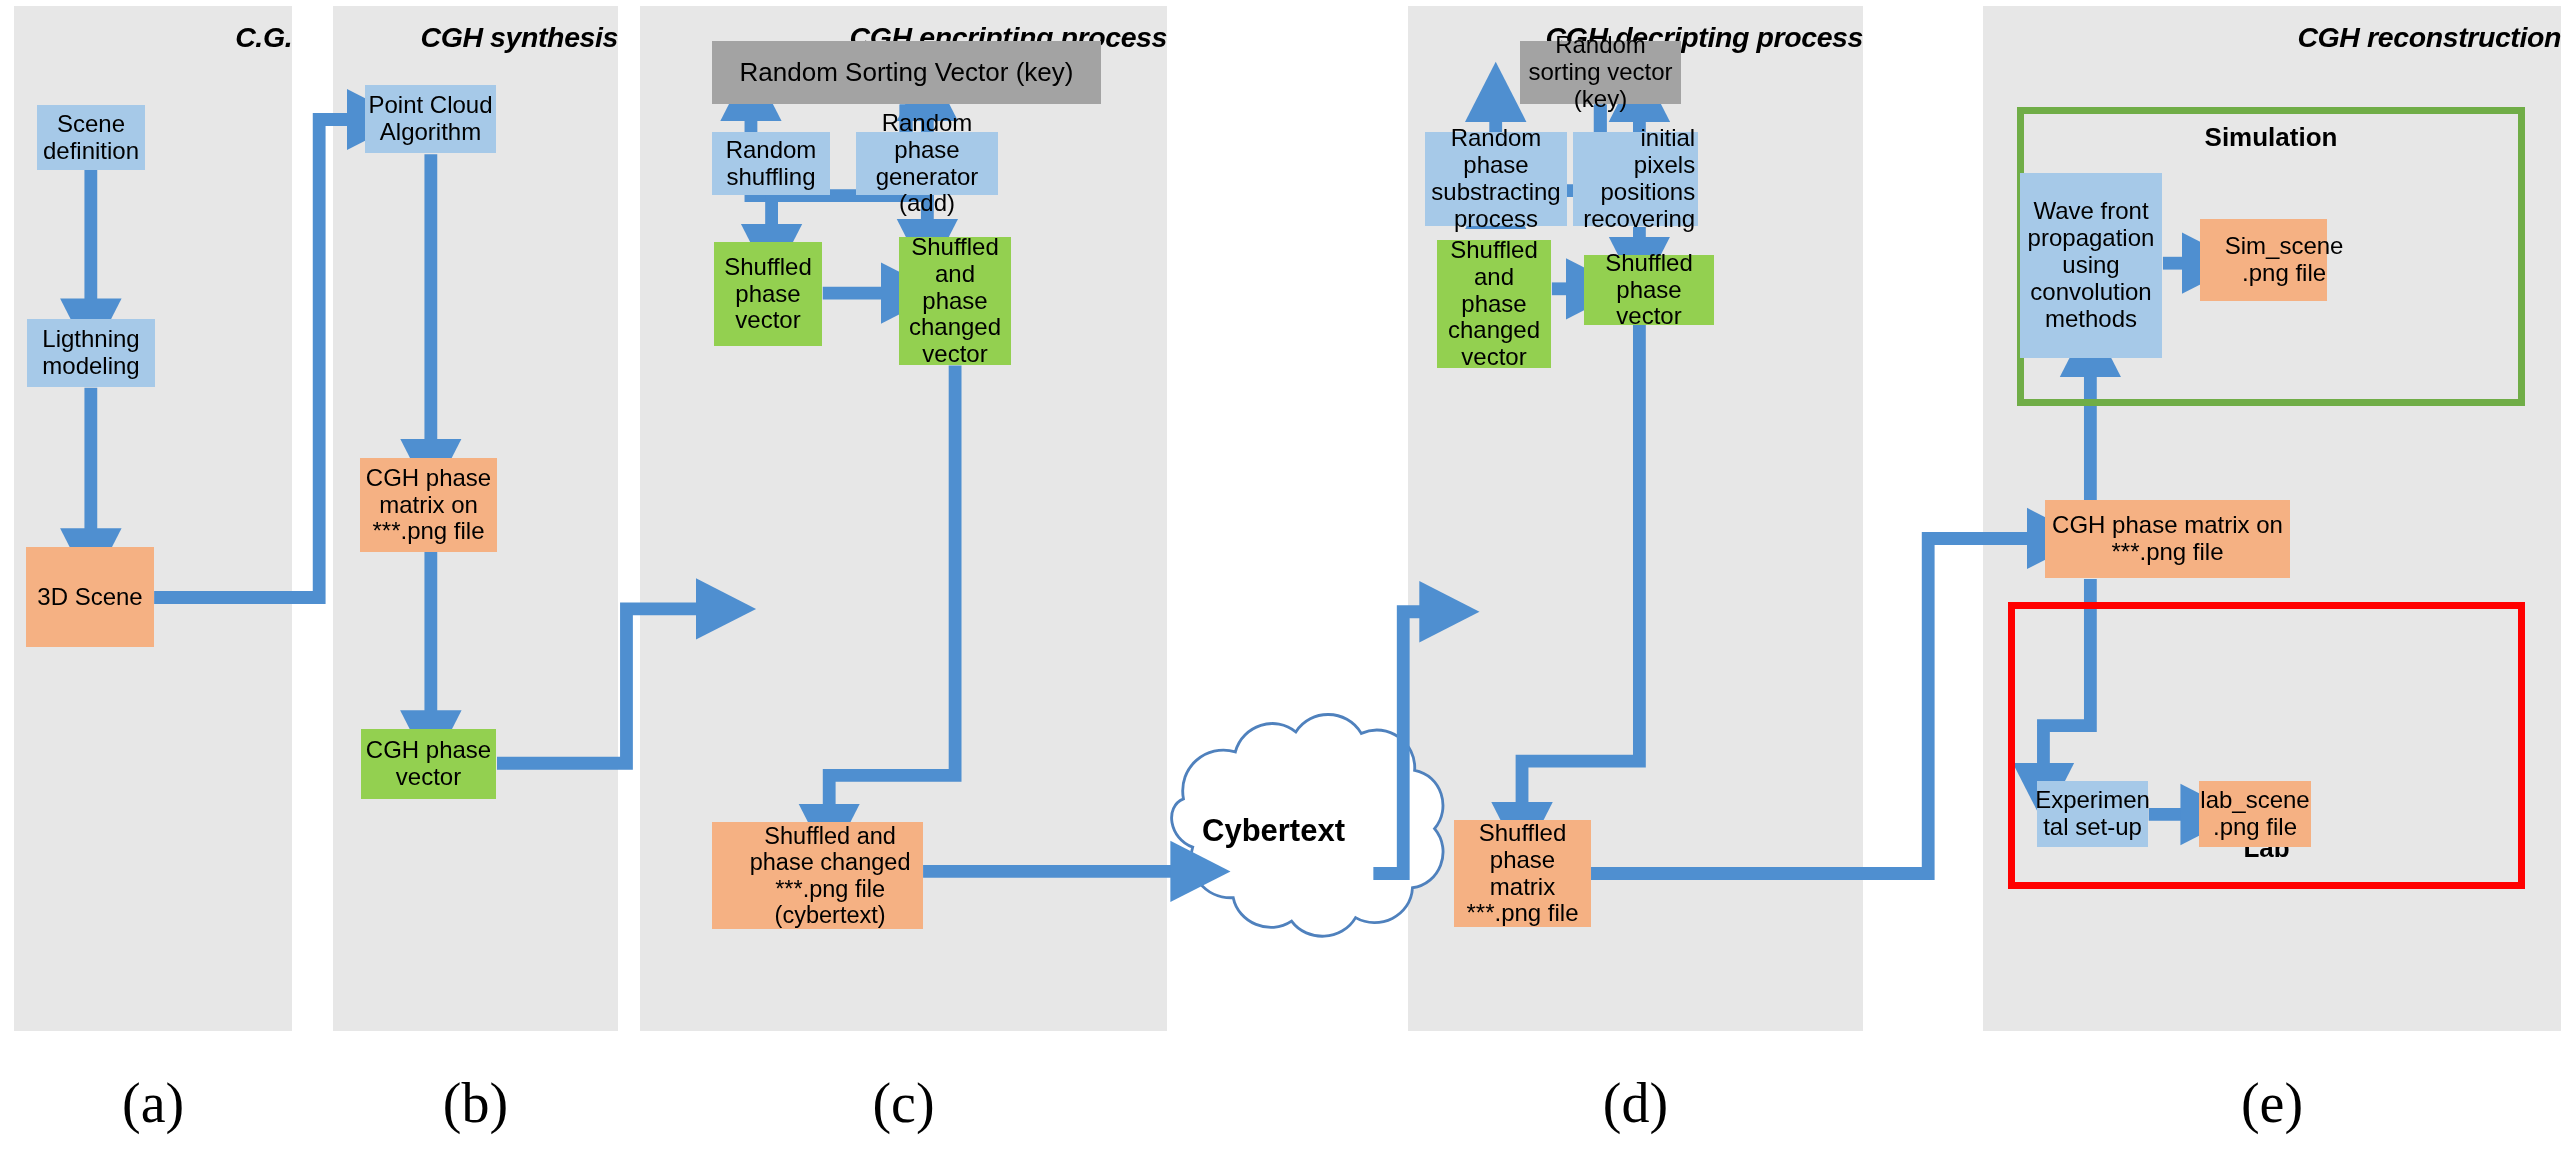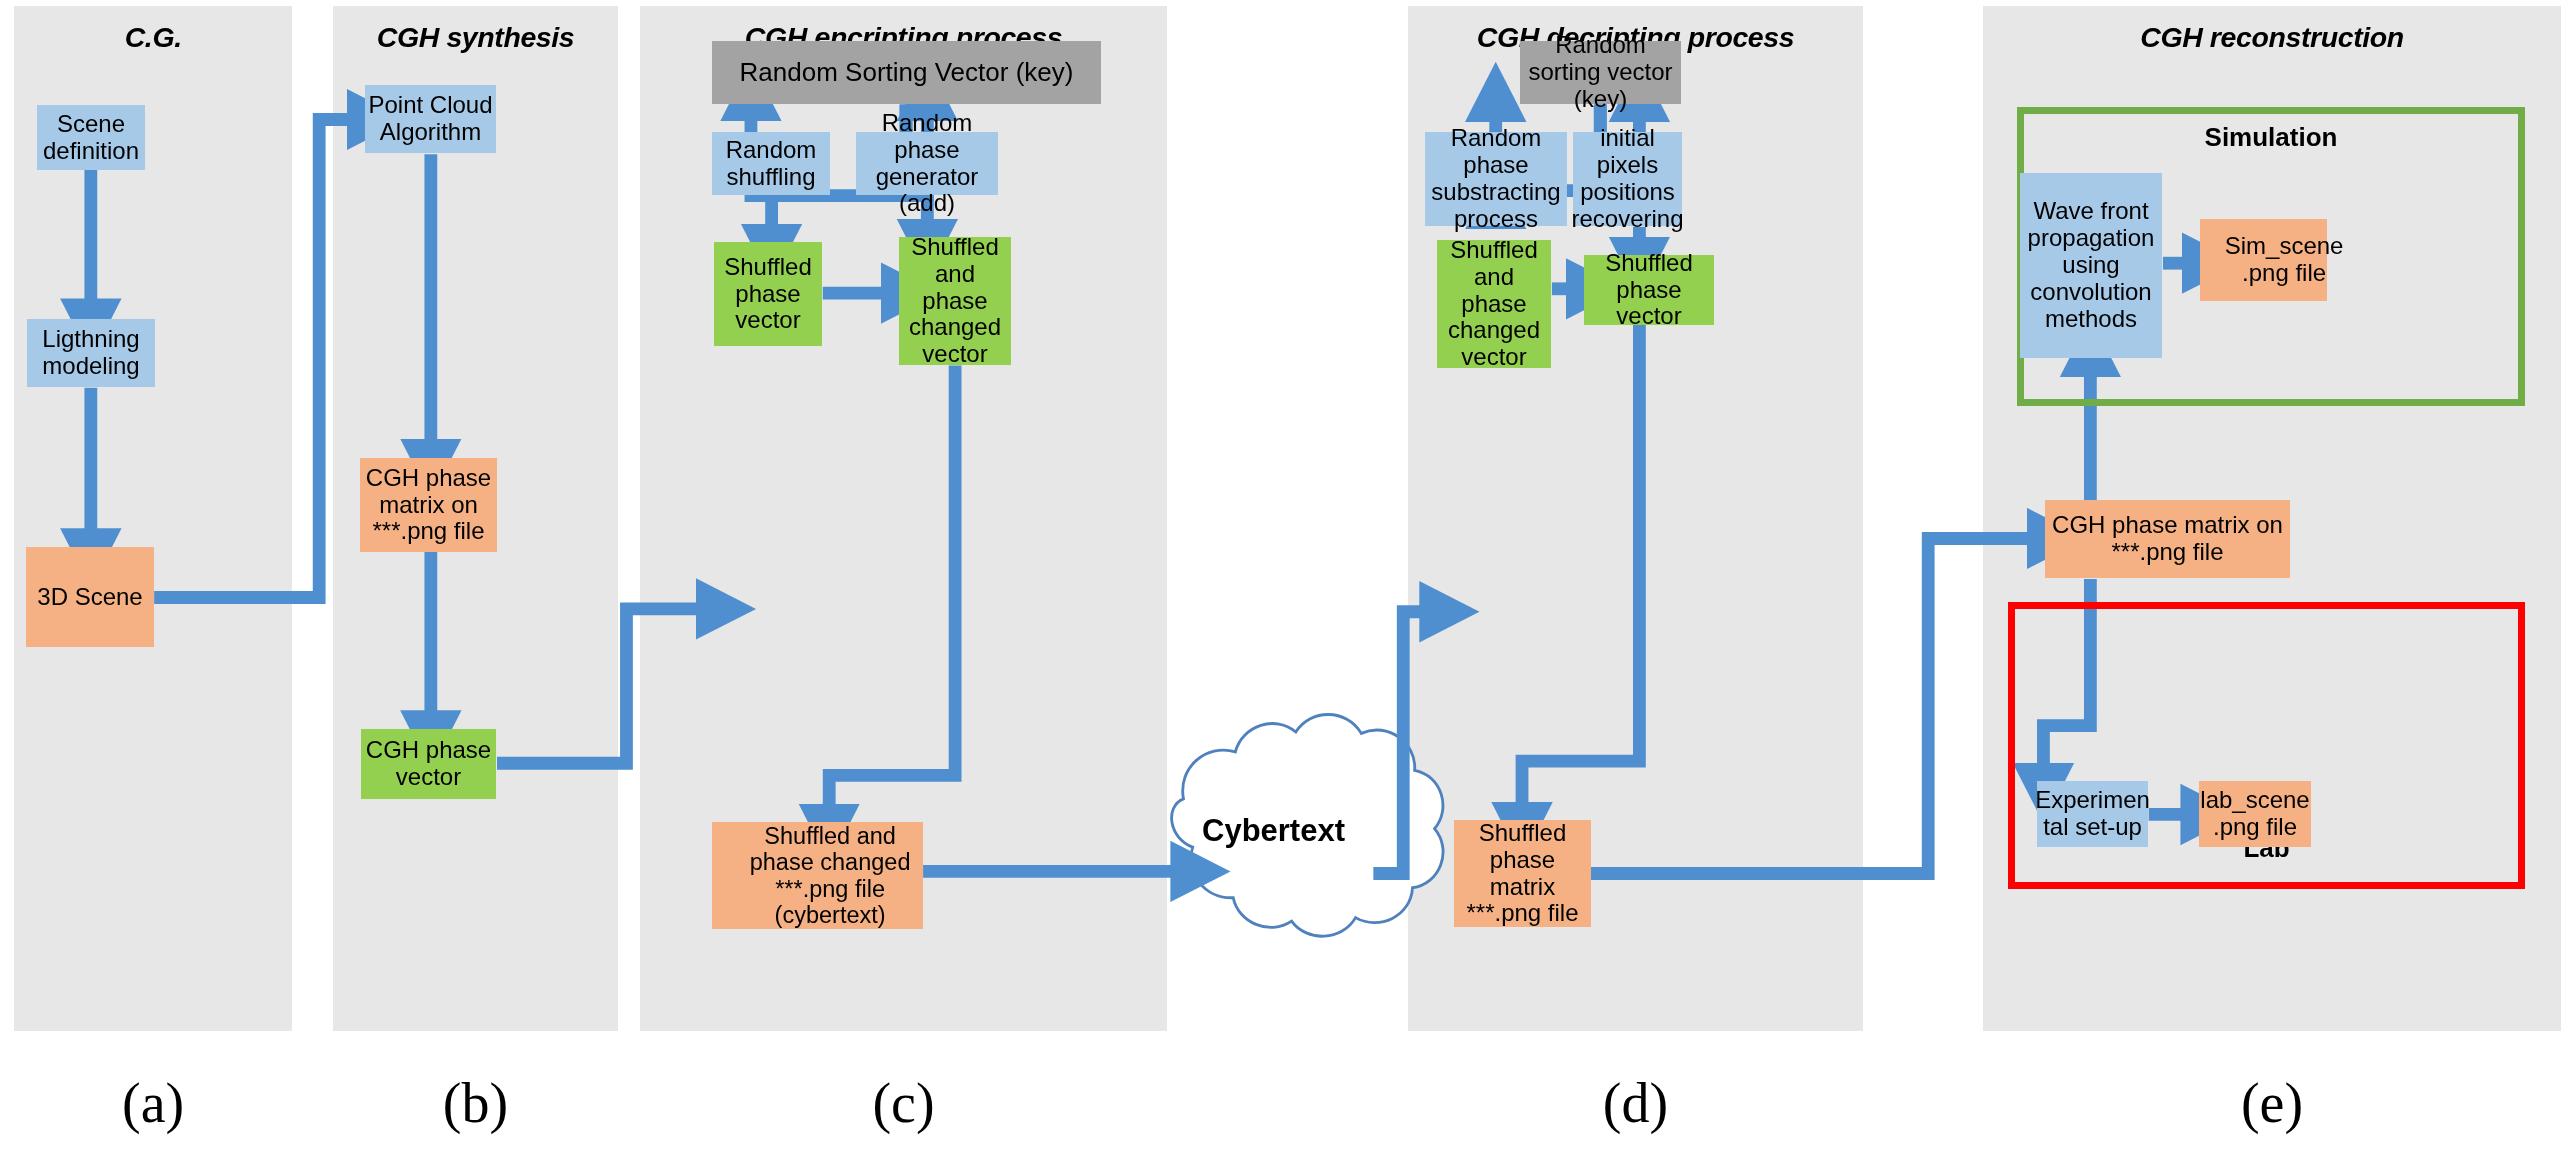--- a/index.html
+++ b/index.html
@@ -1,20 +1,20 @@
 <!DOCTYPE html>
 <html style="font-size:11.4px"><head>
 <meta charset="utf-8">
 <style>
   html,body{margin:0;padding:0;background:#ffffff;}
   body{width:2576px;height:1168px;position:relative;overflow:hidden;
        font-family:"Liberation Sans",sans-serif;color:#000;}
   .stage{position:absolute;left:0;top:0;width:2576px;height:1168px;}
   .panel{position:absolute;background:#e7e7e7;}
-  .ptitle{position:absolute;font-style:italic;font-weight:bold;text-align:center;
+  .ptitle{position:absolute;font-style:italic;font-weight:bold;text-align:right;
           font-size:28.5px;letter-spacing:-0.4px;white-space:nowrap;}
   .caption{position:absolute;font-family:"Liberation Serif",serif;font-size:56px;
            text-align:center;line-height:1;}
   .node{position:absolute;display:flex;align-items:center;justify-content:center;
         text-align:center;line-height:1.12;box-sizing:border-box;padding:1.4px 2.8px;}
   .blue{background:#a6c9e8;}
   .orange{background:#f5b183;}
   .green{background:#93d050;}
   .red{background:#a3a3a3;}
   .fs34{font-size:24px;}
@@ -87,21 +87,21 @@
   <div class="node blue fs34" style="left: 712px; top: 132px; width: 118px; height: 63px; z-index: 3;">Random shuffling</div>
   <div class="node blue fs34" style="left: 856px; top: 132px; width: 142px; height: 63px; z-index: 3;">Random phase generator (add)</div>
   <div class="node green fs34" style="left: 714px; top: 242px; width: 108px; height: 104px; z-index: 3;">Shuffled phase vector</div>
   <div class="node green fs34" style="left: 899px; top: 237px; width: 112px; height: 128px; z-index: 3;">Shuffled and phase changed vector</div>
   <div class="node orange fs33" style="left: 712px; top: 822px; width: 211px; height: 107px; z-index: 3; padding-left: 28px;">Shuffled and phase changed ***.png file (cybertext)</div>
 
   <div class="cloudlabel" style="left: 1174px; top: 813px; width: 199px; z-index: 3;">Cybertext</div>
 
   <div class="node red fs34" style="left: 1520px; top: 41px; width: 161px; height: 63px; z-index: 3;">Random sorting vector (key)</div>
   <div class="node blue fs34" style="left: 1425px; top: 132px; width: 142px; height: 94px; z-index: 3;">Random phase substracting process</div>
-  <div class="node blue fs34" style="left: 1573px; top: 132px; width: 109px; height: 94px; z-index: 3;">initial pixels positions recovering</div>
+  <div class="node blue fs34" style="left: 1573px; top: 132px; width: 125px; height: 94px; z-index: 3; text-align: right;">initial pixels positions recovering</div>
   <div class="node green fs34" style="left: 1437px; top: 240px; width: 114px; height: 128px; z-index: 3;">Shuffled and phase changed vector</div>
   <div class="node green fs34" style="left: 1584px; top: 255px; width: 130px; height: 70px; z-index: 3;">Shuffled phase vector</div>
   <div class="node orange fs34" style="left: 1454px; top: 820px; width: 137px; height: 107px; z-index: 3;">Shuffled phase matrix ***.png file</div>
 
   <div class="frame" style="left: 2017px; top: 107px; width: 508px; height: 299px; border: 7.1px solid rgb(112, 173, 71); z-index: 3;"></div>
   <div class="frlabel" style="left: 2017px; top: 122px; width: 508px; z-index: 3;">Simulation</div>
   <div class="node blue fs34" style="left: 2020px; top: 173px; width: 142px; height: 185px; z-index: 3;">Wave front propagation using convolution methods</div>
   <div class="node orange fs34" style="left: 2200px; top: 219px; width: 127px; height: 82px; z-index: 3; padding-left: 44px;">Sim_scene .png file</div>
 
   <div class="node orange fs34" style="left: 2045px; top: 500px; width: 245px; height: 78px; z-index: 3;">CGH phase matrix on ***.png file</div>

